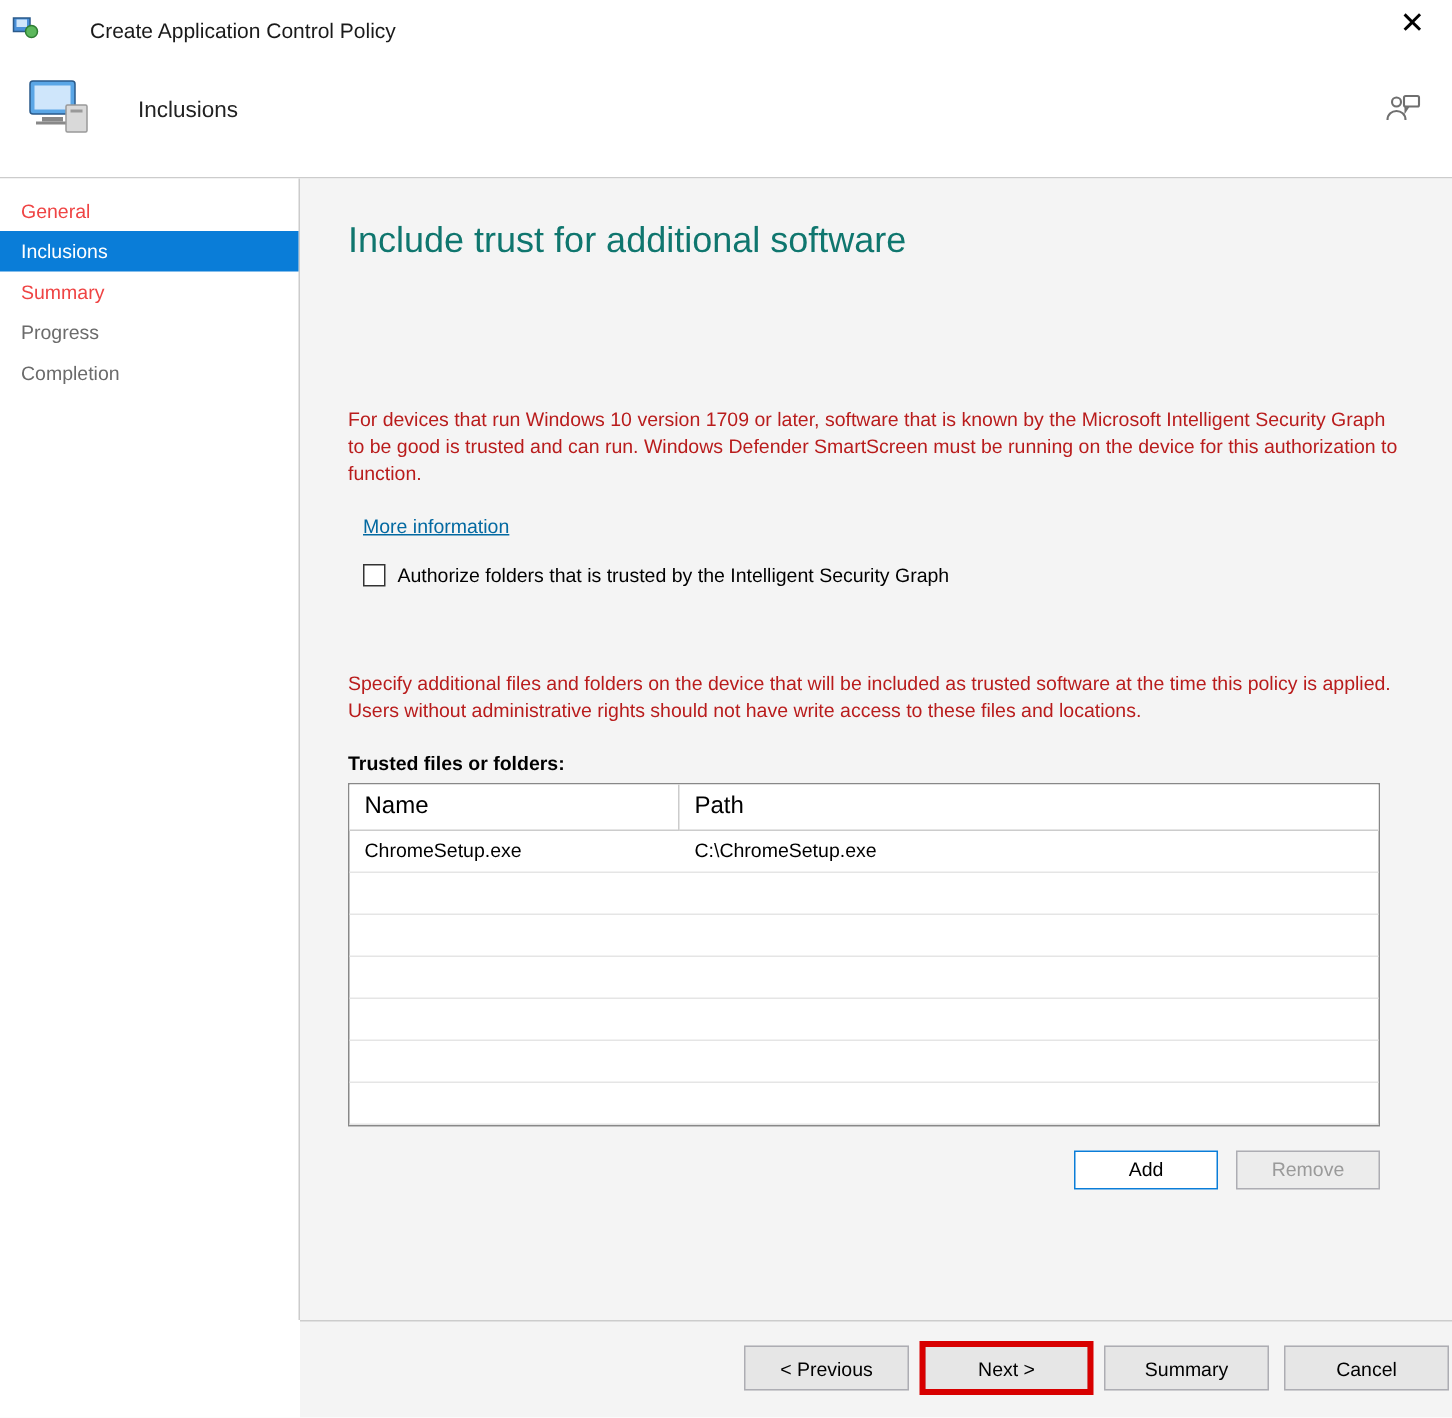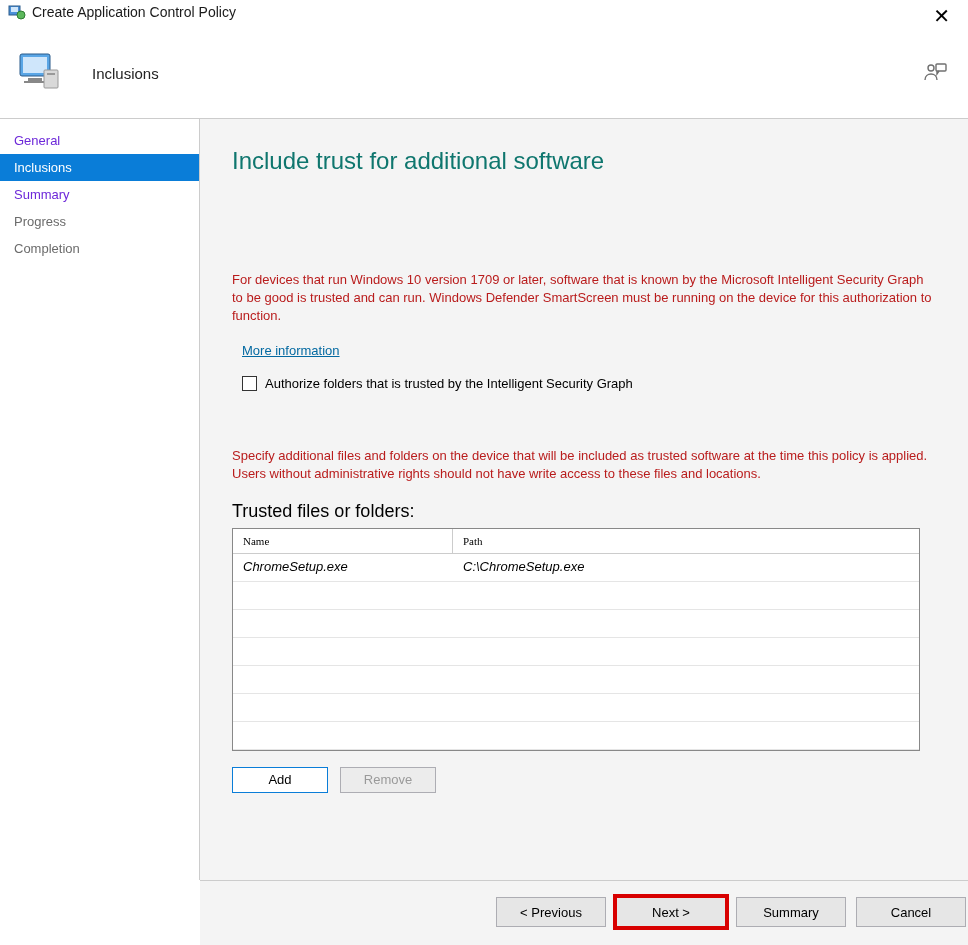--- a/index.html
+++ b/index.html
@@ -1,49 +1,49 @@
 <!DOCTYPE html>
 <html><head>
 <meta charset="utf-8">
 <style>
   * { box-sizing: border-box; }
   html, body { margin:0; padding:0; font-family: "Segoe UI", Arial, sans-serif; font-size:13px; color:#000; background:#fff; }
   .window { width:968px; height:945px; position:relative; background:#fff; display:flex; flex-direction:column; }
-  .titlebar { display:flex; align-items:flex-start; padding:4px 8px 6px 8px; }
+  .titlebar { display:flex; align-items:flex-end; padding:4px 8px 6px 8px;gap:28px; }
   .titlebar-icon { width:18px; height:18px; margin-right:6px; }
   .title-text { font-size:14px; color:#1a1a1a; }
   .close-x { margin-left:auto; font-size:20px; padding:2px 10px; cursor:pointer; line-height:1; }
   .header { display:flex; align-items:center; padding:14px 20px 20px 14px; }
   .header-icon { width:50px; height:50px; margin-right:28px; }
   .header-title { font-size:15px; color:#222; }
   .header-user-icon { margin-left:auto; width:26px; height:26px; opacity:.7; }
   .body { flex:1; display:flex; border-top:1px solid #ccc; min-height:0; }
   .sidebar { width:200px; background:#fff; border-right:1px solid #ccc; padding-top:8px; }
-  .sidebar-item { padding:6px 14px; font-size:13px; color:#6d28d9; cursor:pointer; }
+  .sidebar-item { padding:6px 14px; font-size:13px; color:#ef4444; cursor:pointer; }
   .sidebar-item.active { background:#0a7dd8; color:#fff; }
   .sidebar-item.dim { color:#6b6b6b; }
   .main { flex:1; background:#f4f4f4; padding:28px 32px 0 32px; overflow:auto; position:relative; }
   .section-heading { color:#0f766e; font-size:24px; font-weight:400; margin-bottom:96px; }
   .para { color:#b91c1c; font-size:13px; line-height:1.38; margin-bottom:18px; max-width:700px; }
   .link { color:#0369a1; text-decoration:underline; font-size:13px; margin-left:10px; display:inline-block; margin-bottom:18px; cursor:pointer; }
   .checkbox-row { display:flex; align-items:center; gap:8px; margin-left:10px; margin-bottom:56px; }
   .checkbox { width:15px; height:15px; border:1px solid #333; background:#fff; cursor:pointer; }
   .checkbox-label { font-size:13px; }
-  .table-label { font-size:18px; margin-bottom:6px; }
+  .table-label { font-size:13px; margin-bottom:6px;font-weight:bold; }
   .table { border:1px solid #888; background:#fff; width:688px; }
   .thead { display:flex; background:#fff; }
-  .th { padding:6px 10px; font-size:11px; border-right:1px solid #ccc; border-bottom:1px solid #ccc;font-family:Liberation Serif, serif; }
+  .th { padding:6px 10px; font-size:16px; border-right:1px solid #ccc; border-bottom:1px solid #ccc; }
   .th-name { width:220px; }
   .th-path { flex:1; border-right:none; }
   .tbody {}
   .tr { display:flex; height:28px; border-bottom:1px solid #e5e5e5; }
-  .td { padding:5px 10px; font-size:13px;font-style:italic; }
+  .td { padding:5px 10px; font-size:13px; }
   .td-name { width:220px; }
   .td-path { flex:1; }
-  .table-buttons { display:flex; gap:12px; width:688px; margin-top:16px; }
+  .table-buttons { display:flex; gap:12px; justify-content:flex-end; width:688px; margin-top:16px; }
   .btn { width:96px; height:26px; border:1px solid #adadb3; background:#e6e6e6; font-size:13px; cursor:pointer; display:flex; align-items:center; justify-content:center; }
   .btn.primary { border:1px solid #0a7dd8; background:#fff; }
   .btn.disabled { color:#9a9a9a; background:#ececec; cursor:default; }
   .footer { border-top:1px solid #ccc; background:#f4f4f4; padding:16px 2px 18px 0; display:flex; justify-content:flex-end; gap:10px; margin-left:200px; }
   .footer .btn { width:110px; height:30px; }
   .btn.highlight { outline:4px solid #d80000; outline-offset:-1px;text-align:center; }
 </style>
 </head>
 <body>
 

